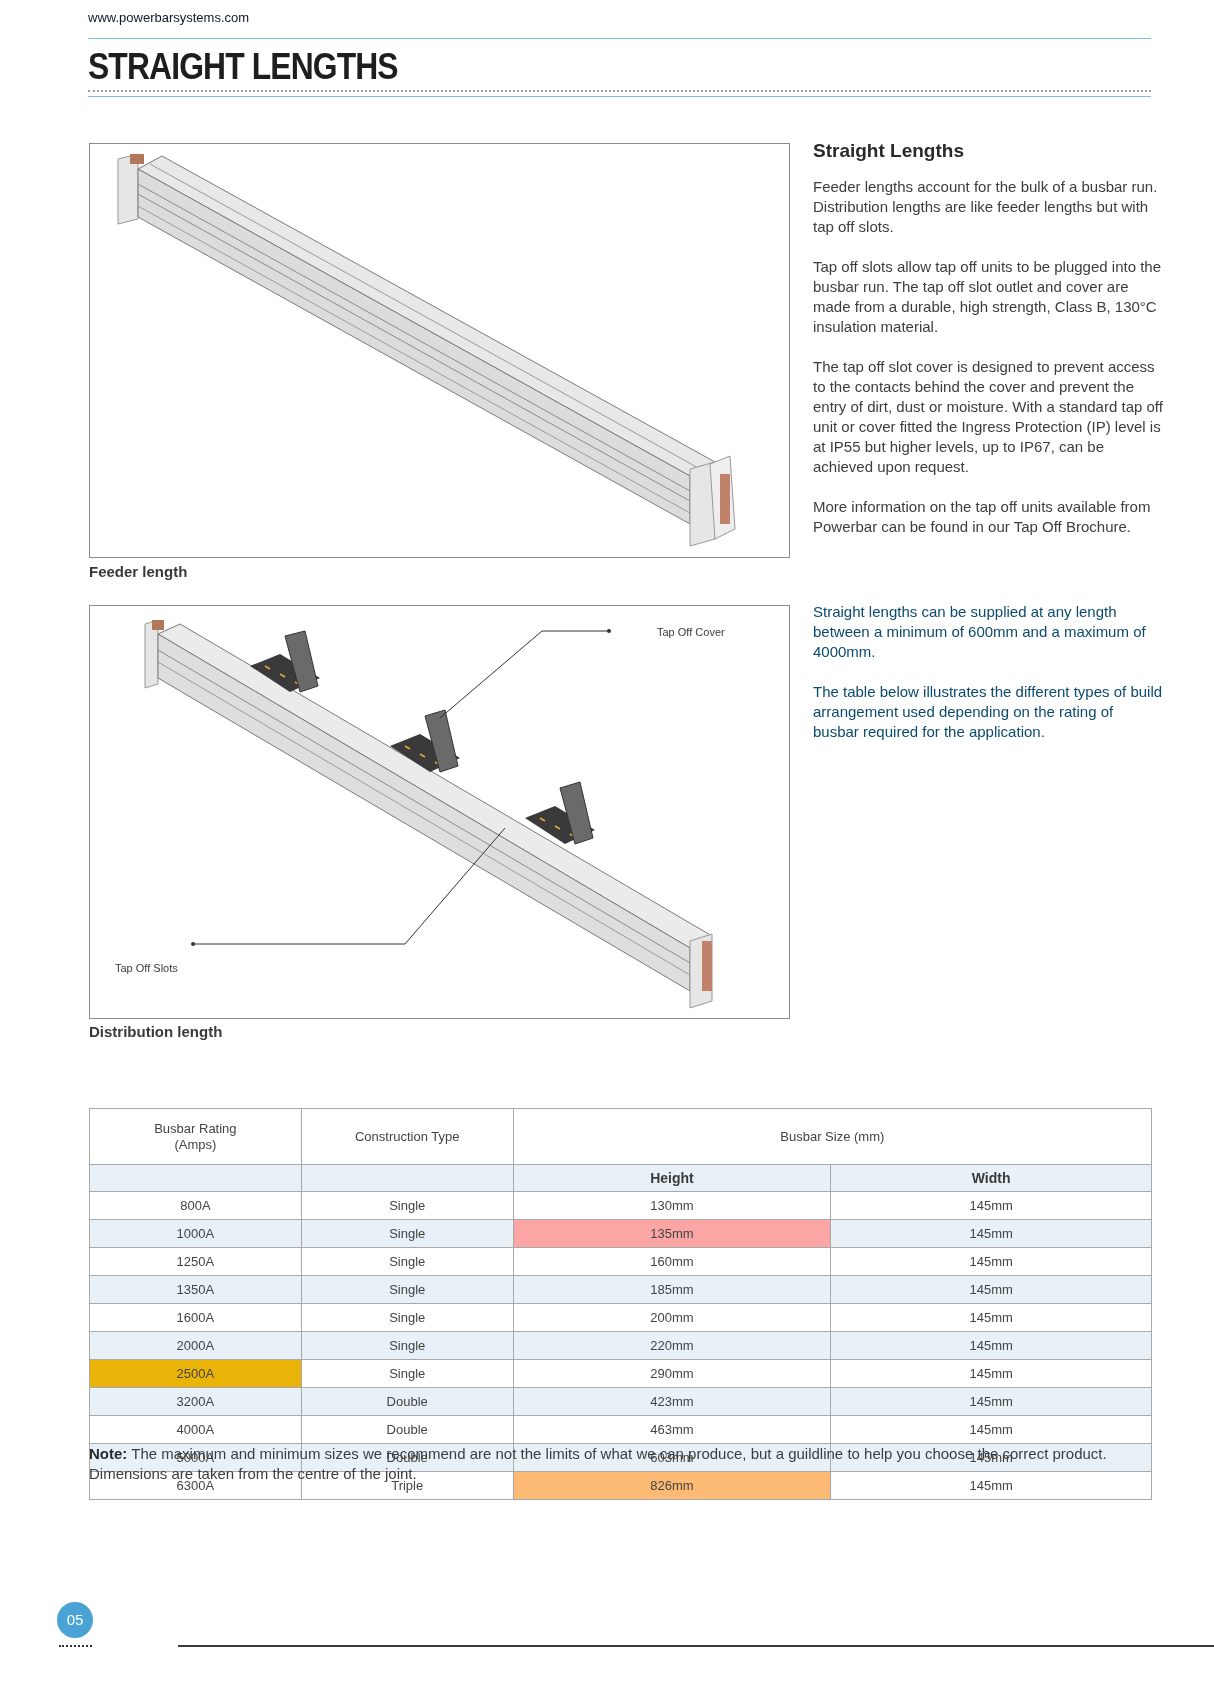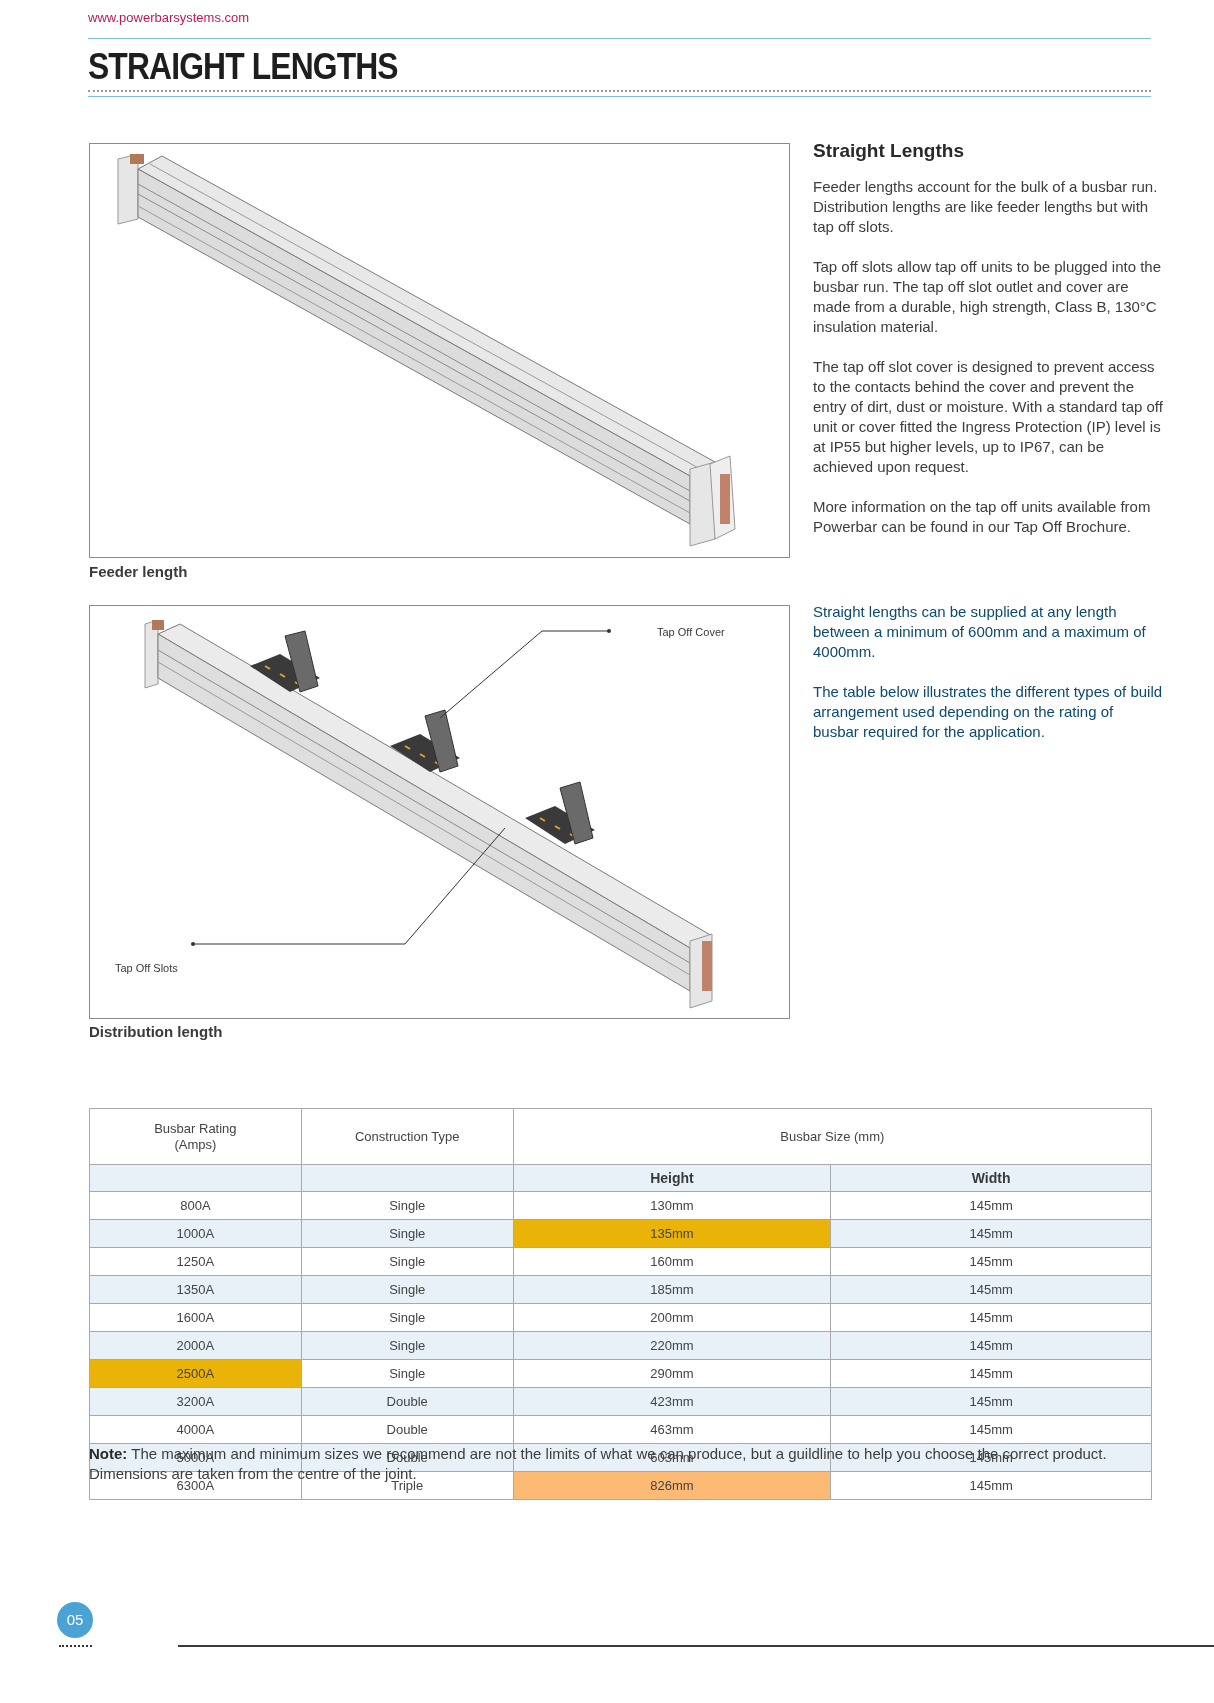--- a/index.html
+++ b/index.html
@@ -1,19 +1,19 @@
 <!DOCTYPE html>
 <html><head>
 <meta charset="utf-8">
 <style>
   html, body { margin: 0; padding: 0; background: #ffffff; }
   body { width: 1214px; height: 1703px; position: relative; overflow: hidden;
          font-family: "Liberation Sans", sans-serif; color: #3a3a3a; }
   .abs { position: absolute; }
-  .site-url { left: 88px; top: 10px; font-size: 13px; color: #be185d; }
+  .site-url { left: 88px; top: 10px; font-size: 13px; color: #0f172a; }
   .rule-top { left: 88px; top: 38px; width: 1063px; height: 0; border-top: 1px solid #7fbfd8; }
   .page-title { left: 88px; top: 46px; font-size: 37px; font-weight: bold; color: #1e1e1e;
                 letter-spacing: -1px; transform: scaleX(0.86); transform-origin: left top;
                 font-family: "Liberation Sans", sans-serif; }
   .rule-dotted { left: 88px; top: 90px; width: 1063px; height: 0; border-top: 2px dotted #9a9a9a; }
   .rule-under { left: 88px; top: 96px; width: 1063px; height: 0; border-top: 1px solid #7fbfd8; }
 
   .figure-box { border: 1px solid #8c8c8c; background: #fff; }
   .fig1 { left: 89px; top: 143px; width: 699px; height: 413px; }
   .fig2 { left: 89px; top: 605px; width: 699px; height: 412px; }
@@ -160,21 +160,21 @@
     <tbody id="rows-body">
       <tr class="row">
         <td style="background: rgb(255, 255, 255);">800A</td>
         <td style="background: rgb(255, 255, 255);">Single</td>
         <td style="background: rgb(255, 255, 255);">130mm</td>
         <td style="background: rgb(255, 255, 255);">145mm</td>
       </tr>
       <tr class="row">
         <td style="background: rgb(232, 241, 247);">1000A</td>
         <td style="background: rgb(232, 241, 247);">Single</td>
-        <td style="background: #eab308;">135mm</td>
+        <td style="background: #fca5a5;">135mm</td>
         <td style="background: rgb(232, 241, 247);">145mm</td>
       </tr>
       <tr class="row">
         <td style="background: rgb(255, 255, 255); margin-top: 7px;">1250A</td>
         <td style="background: rgb(255, 255, 255);">Single</td>
         <td style="background: rgb(255, 255, 255);">160mm</td>
         <td style="background: rgb(255, 255, 255);">145mm</td>
       </tr>
       <tr class="row">
         <td style="background: rgb(232, 241, 247);">1350A</td>

